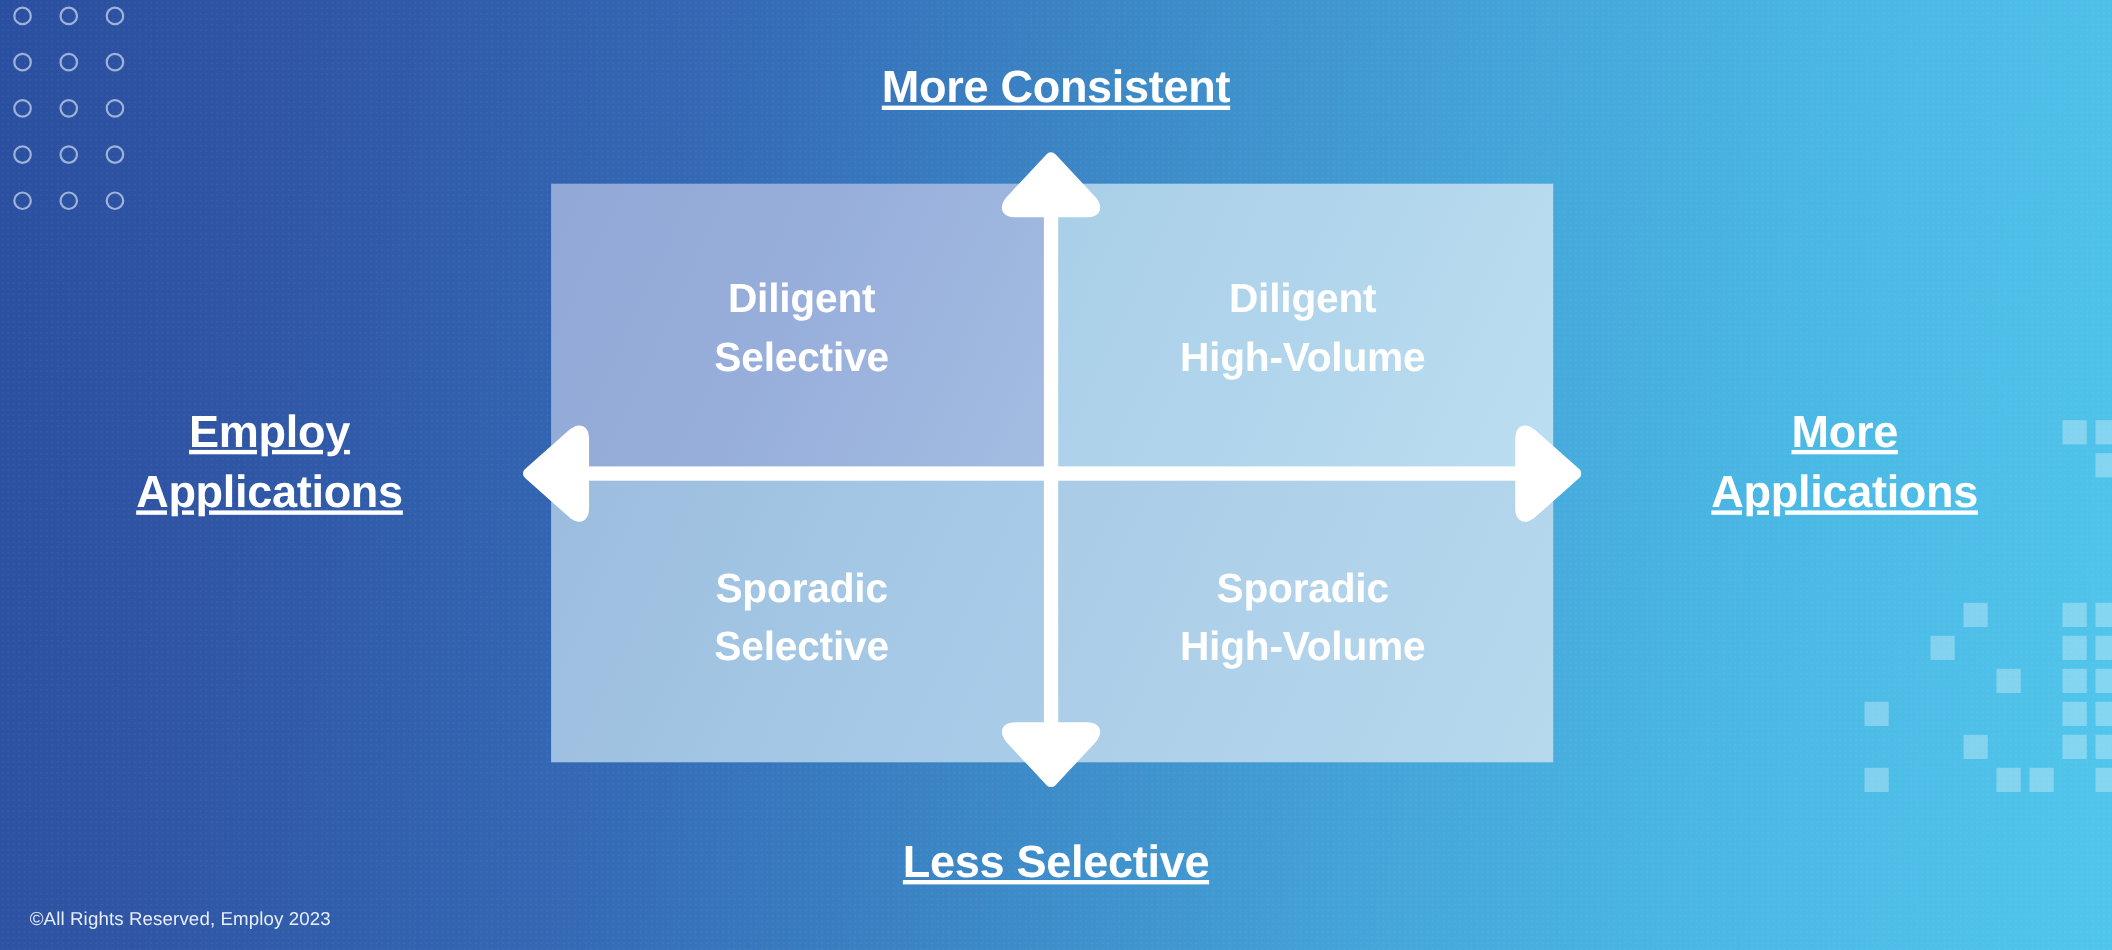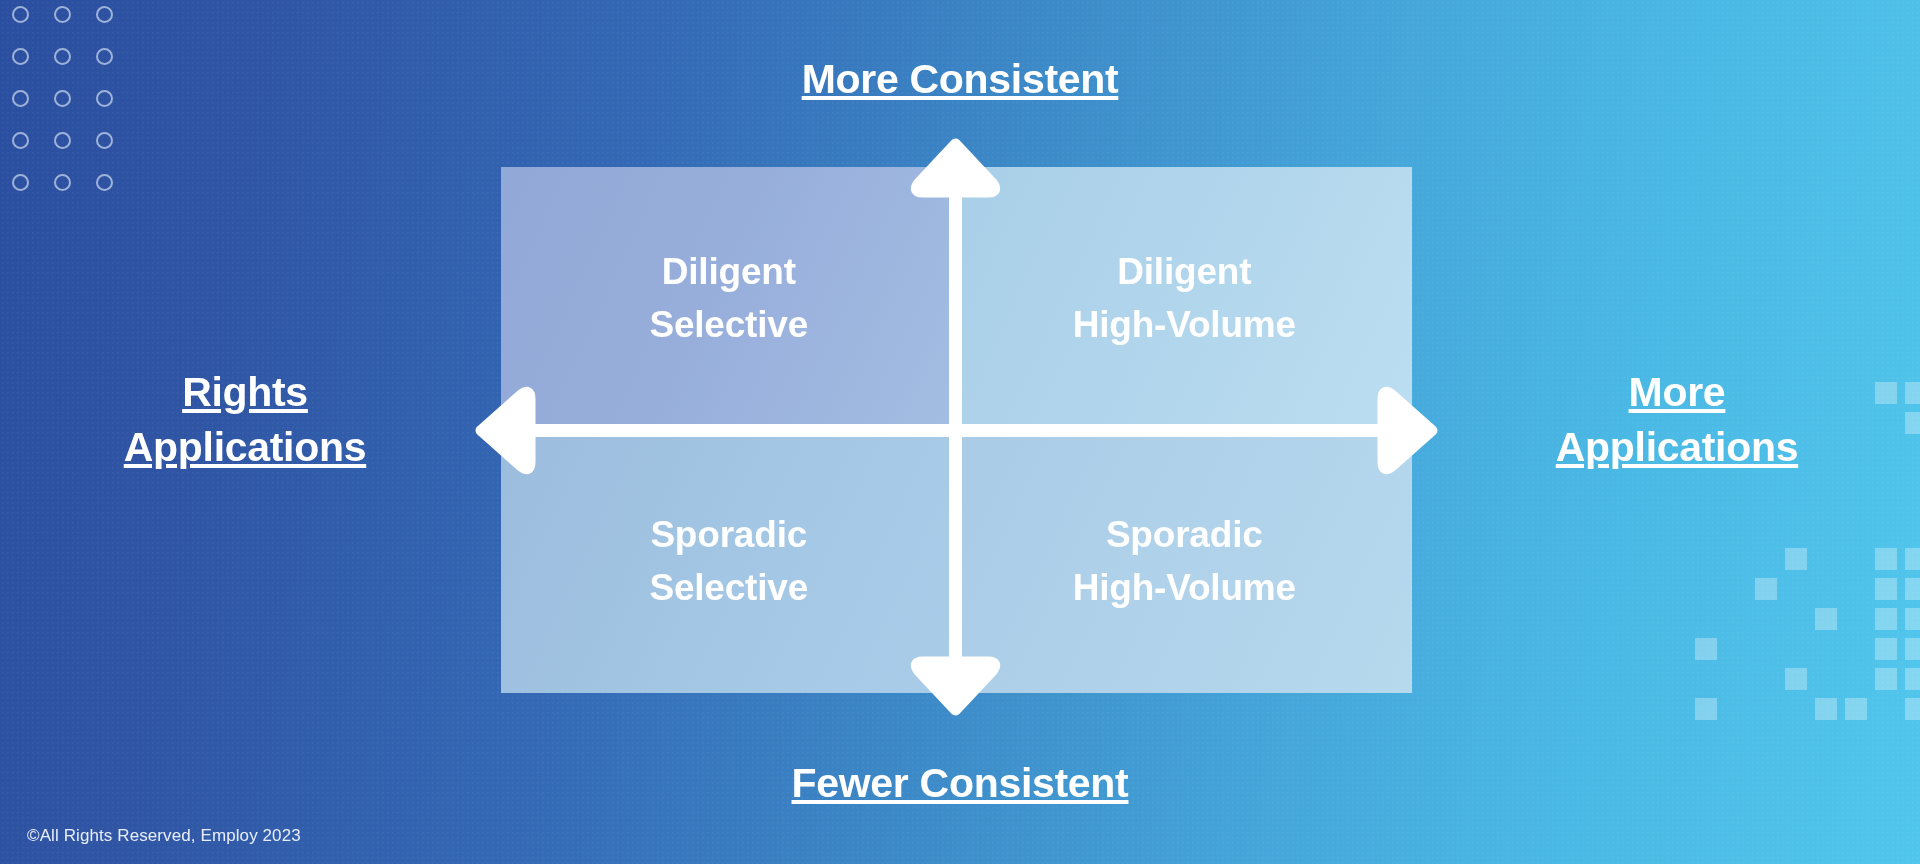--- a/index.html
+++ b/index.html
@@ -268,21 +268,21 @@
     <path d="M 955.5 144 L 992 183 Q 999 192 988 192 L 923 192 Q 912 192 919 183 Z" fill="#ffffff" stroke="#ffffff" stroke-width="11" stroke-linejoin="round"></path>
 
     <path d="M 955.5 710 L 919 671 Q 912 662 923 662 L 988 662 Q 999 662 992 671 Z" fill="#ffffff" stroke="#ffffff" stroke-width="11" stroke-linejoin="round"></path>
 
     <path d="M 481 430.5 L 521 395 Q 530 388 530 399 L 530 462 Q 530 473 521 466 Z" fill="#ffffff" stroke="#ffffff" stroke-width="11" stroke-linejoin="round"></path>
 
     <path d="M 1432 430.5 L 1392 466 Q 1383 473 1383 462 L 1383 399 Q 1383 388 1392 395 Z" fill="#ffffff" stroke="#ffffff" stroke-width="11" stroke-linejoin="round"></path>
   </svg>
 
   <div class="axis-label" id="label-top">More Consistent</div>
-  <div class="axis-label" id="label-bottom">Fewer Consistent</div>
-  <div class="axis-label" id="label-left">Rights
+  <div class="axis-label" id="label-bottom">Less Selective</div>
+  <div class="axis-label" id="label-left">Employ
 Applications</div>
   <div class="axis-label" id="label-right">More
 Applications</div>
 
   <div id="copyright">©All Rights Reserved, Employ 2023</div>
 
 </div>
 
 </body></html>

